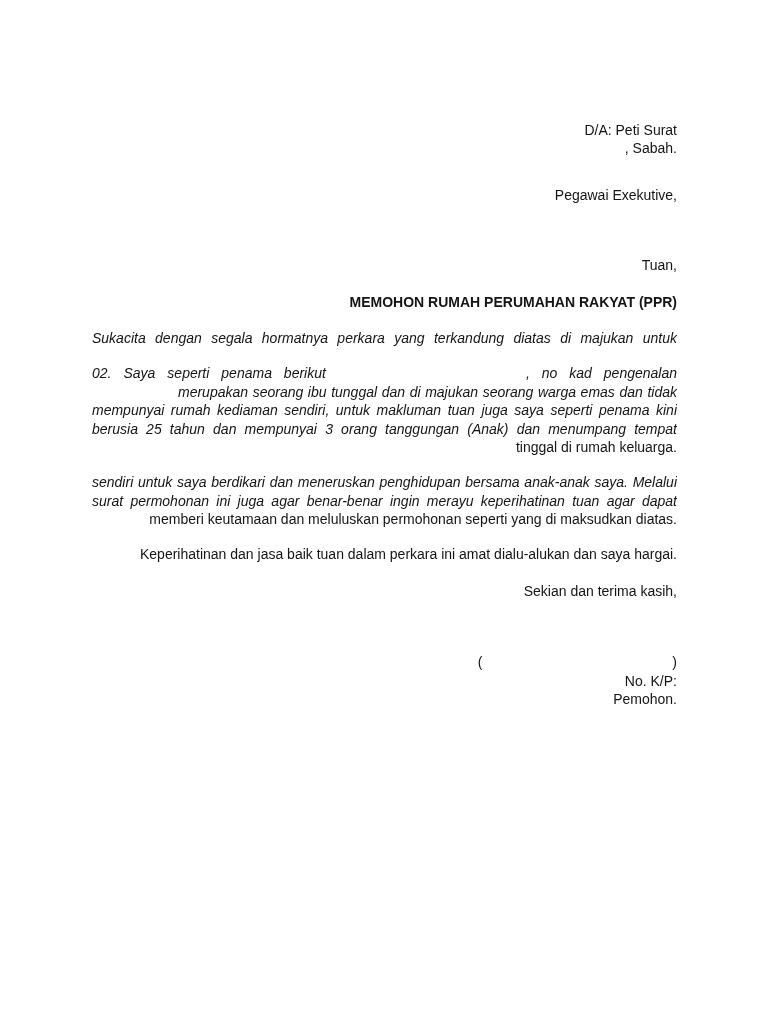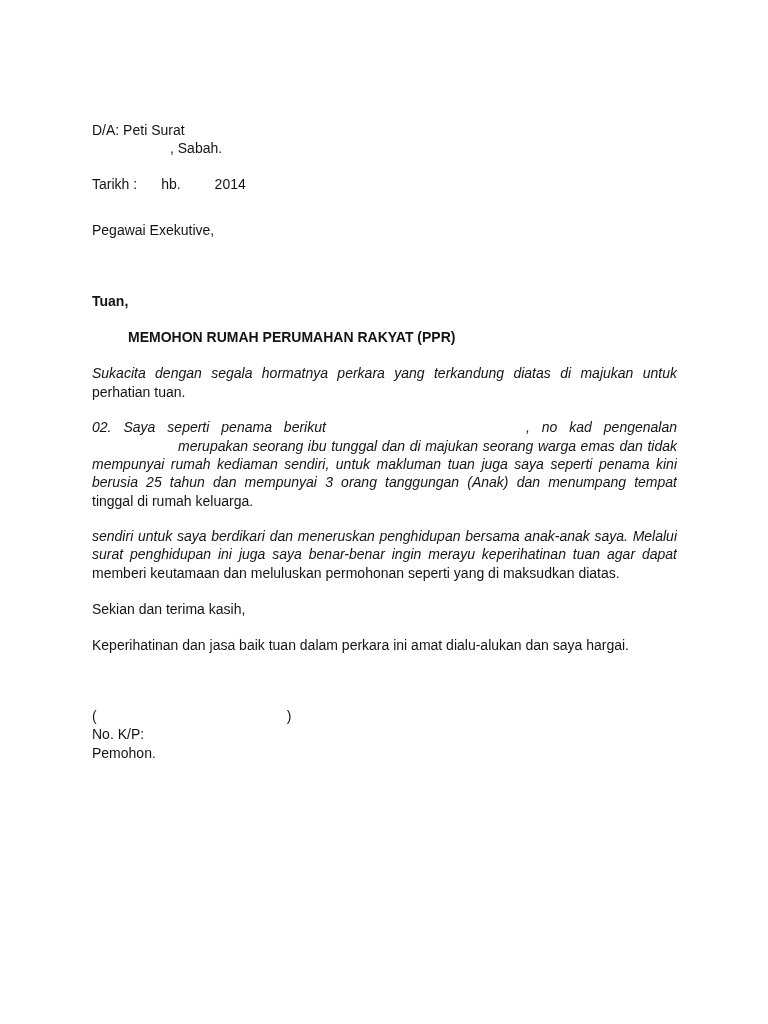--- a/index.html
+++ b/index.html
@@ -16,78 +16,77 @@
     left: 92px; top: 121px;
     width: 585px;
     font-size: 14px;
     line-height: 18.4px;
   }
   .ln {
     height: 18.4px;
     line-height: 18.4px;
     overflow: hidden;
     white-space: nowrap;
+    text-align: right;
   }
   
   .jln { text-align: justify; white-space: normal; font-style: italic; }
   .jln::after { content: ""; display: inline-block; width: 100%; height: 0; }
   .bold { font-weight: 700; padding-left: 36px; }
   .sp { display: inline-block; height: 1px; vertical-align: baseline; }
   .w12  { width: 12px; }
   .w24  { width: 24px; }
   .w34  { width: 34px; }
   .w78  { width: 78px; }
   .w86  { width: 86px; }
   .w190 { width: 190px; }
   .w200 { width: 200px; }
   .mt17 { margin-top: 17px; }
   .mt18 { margin-top: 18px; }
   .mt36 { margin-top: 28px; }
-  .mt52 { margin-top: 52px; font-weight: bold; }
+  .mt52 { margin-top: 52px; }
   .mt53 { margin-top: 53px; }
 </style>
 </head>
 <body>
 
 <div class="content">
 
   <div class="ln">D/A: Peti Surat</div>
 
   <div class="ln"><span class="sp w78"></span><span>, Sabah.</span></div>
 
-  <div class="ln mt17"><span>Tarikh :</span><span class="sp w24"></span><span>hb.</span><span class="sp w34"></span><span>2014</span></div>
 
   <div class="ln mt36">Pegawai Exekutive,</div>
 
   <div class="ln mt52">Tuan,</div>
 
   <div class="ln mt18 bold">MEMOHON RUMAH PERUMAHAN RAKYAT (PPR)</div>
 
   <div>
     <div class="ln jln mt18">Sukacita dengan segala hormatnya perkara yang terkandung diatas di majukan untuk</div>
-    <div class="ln">perhatian tuan.</div>
   </div>
 
   <div class="mt17">
     <div class="ln jln"><span>02.</span><span class="sp w12"></span><span>Saya seperti penama berikut</span><span class="sp w200"></span><span>, no kad pengenalan</span></div>
     <div class="ln jln"><span class="sp w86"></span><span>merupakan seorang ibu tunggal dan di majukan seorang warga emas dan tidak</span></div>
     <div class="ln jln">mempunyai rumah kediaman sendiri, untuk makluman tuan juga saya seperti penama kini</div>
     <div class="ln jln">berusia 25 tahun dan mempunyai 3 orang tanggungan (Anak) dan menumpang tempat</div>
     <div class="ln">tinggal di rumah keluarga.</div>
   </div>
 
   <div class="mt17">
     <div class="ln jln">sendiri untuk saya berdikari dan meneruskan penghidupan bersama anak-anak saya. Melalui</div>
-    <div class="ln jln">surat penghidupan ini juga saya benar-benar ingin merayu keperihatinan tuan agar dapat</div>
+    <div class="ln jln">surat permohonan ini juga agar benar-benar ingin merayu keperihatinan tuan agar dapat</div>
     <div class="ln">memberi keutamaan dan meluluskan permohonan seperti yang di maksudkan diatas.</div>
   </div>
 
+  <div class="ln mt17">Keperihatinan dan jasa baik tuan dalam perkara ini amat dialu-alukan dan saya hargai.</div>
+
   <div class="ln mt18">Sekian dan terima kasih,</div>
-
-  <div class="ln mt17">Keperihatinan dan jasa baik tuan dalam perkara ini amat dialu-alukan dan saya hargai.</div>
 
   <div class="ln mt53"><span>(</span><span class="sp w190"></span><span>)</span></div>
 
   <div class="ln">No. K/P:</div>
 
   <div class="ln">Pemohon.</div>
 
 </div>
 
 </body></html>

